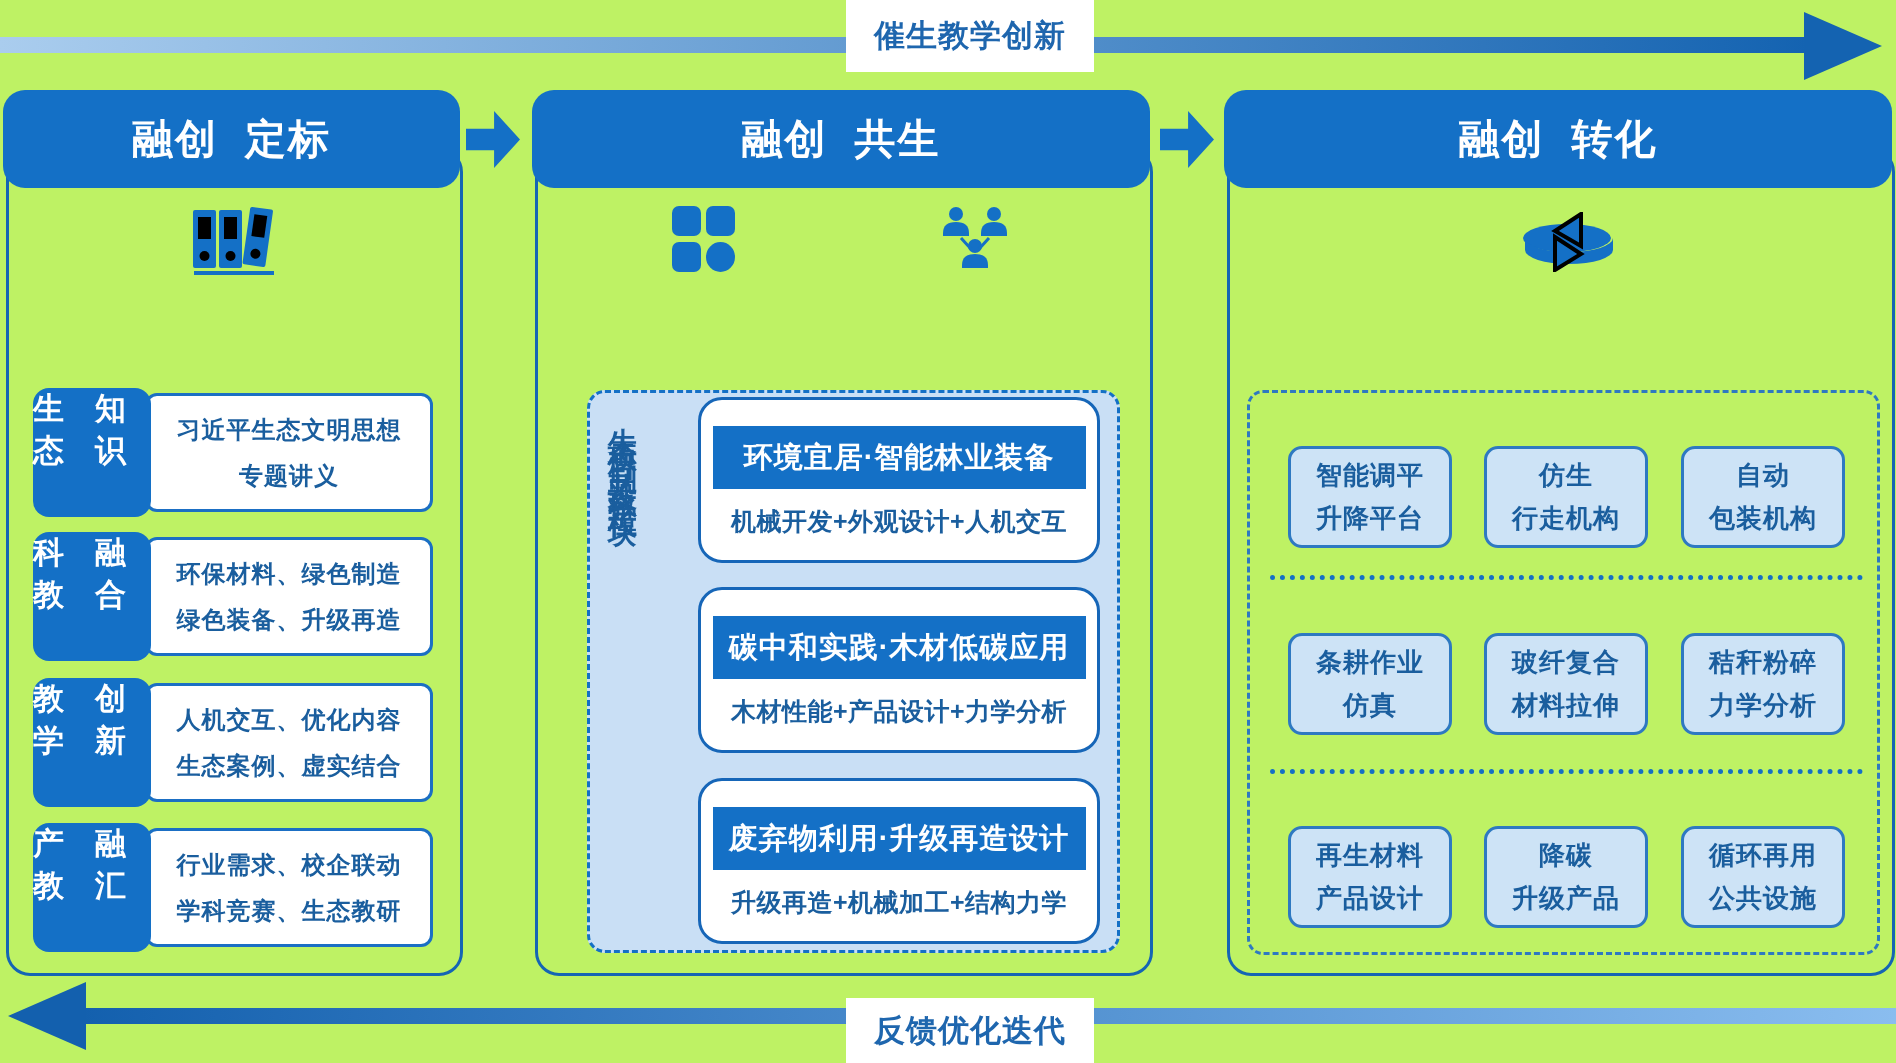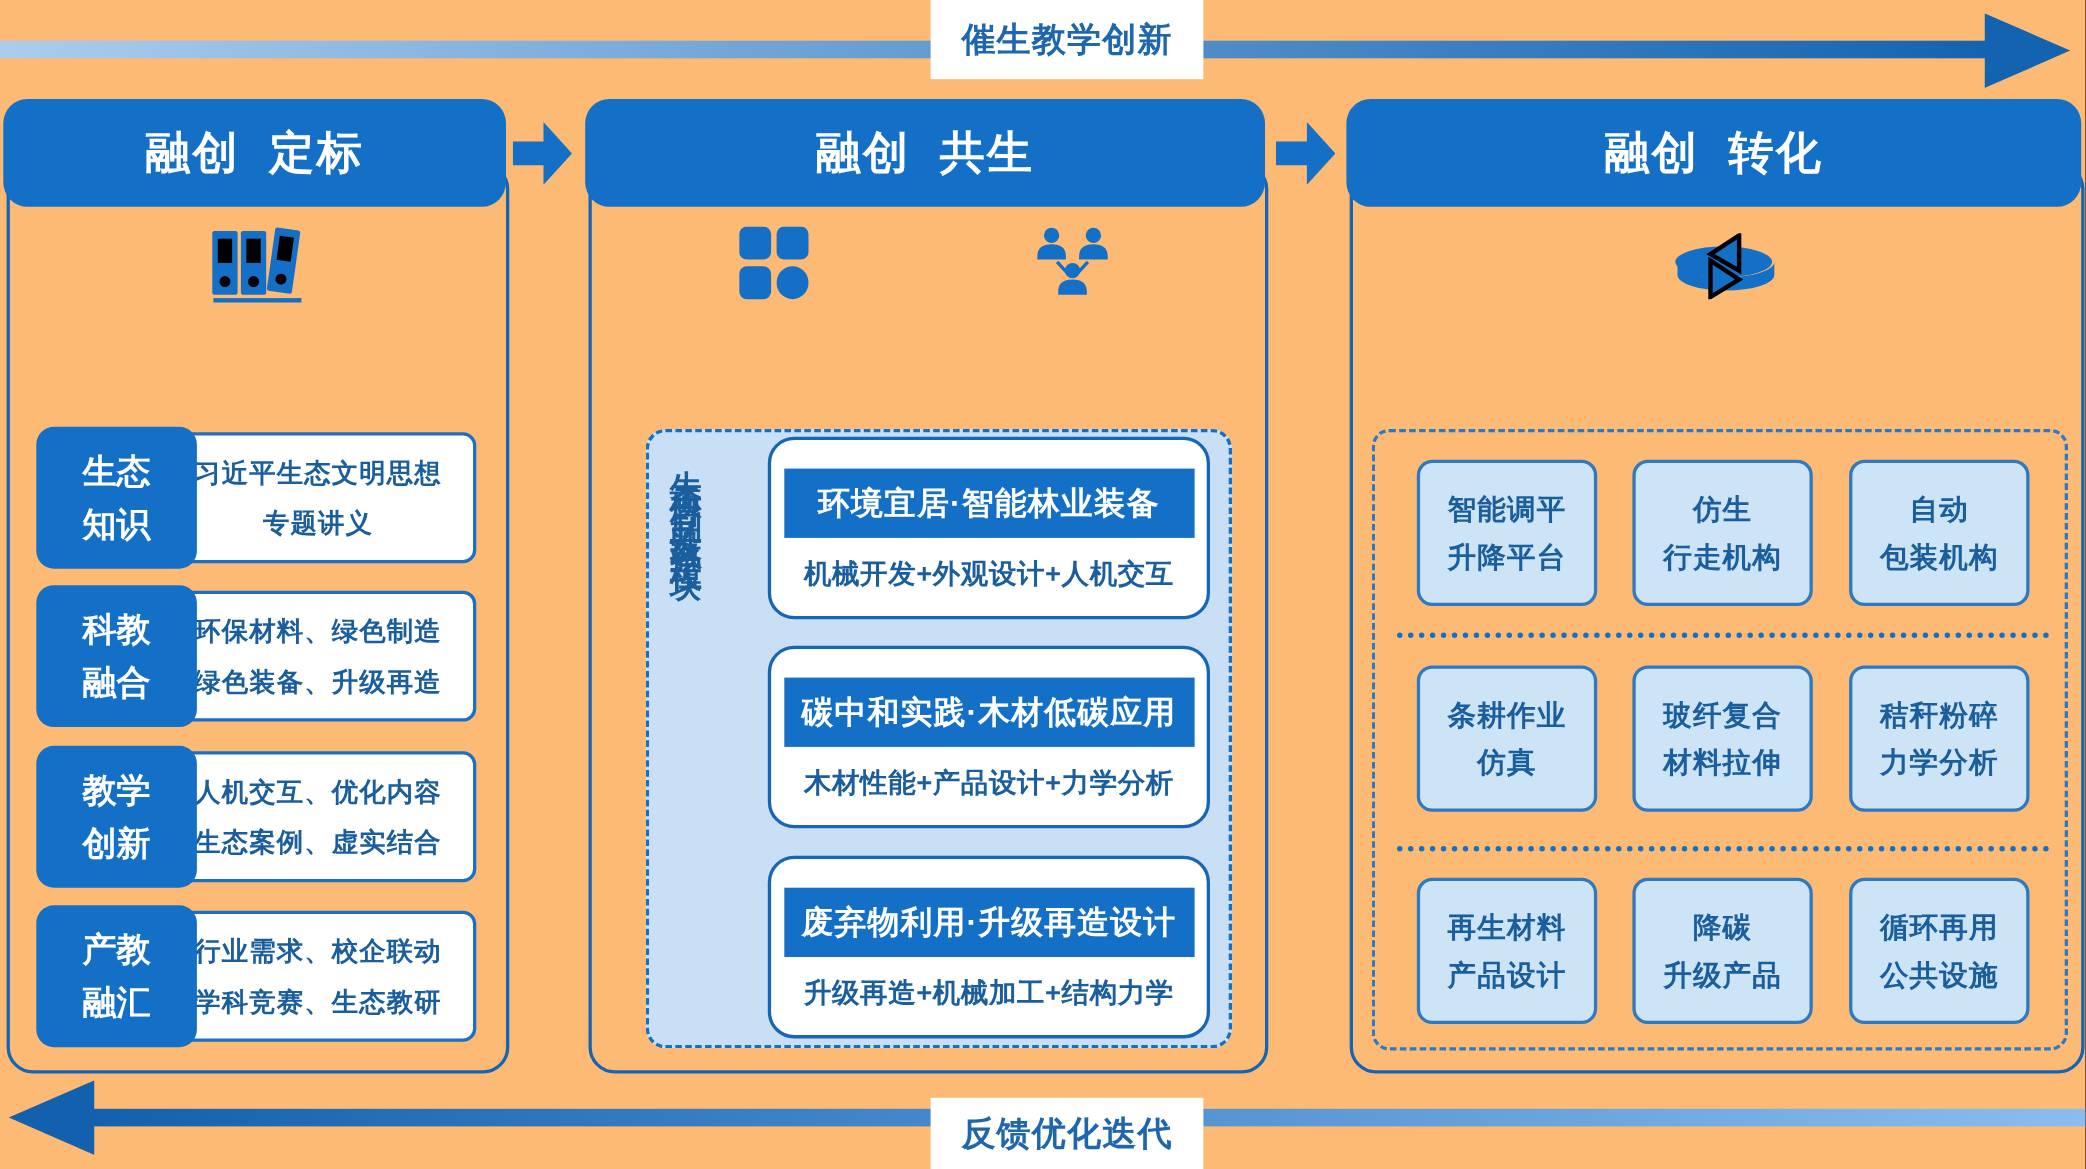--- a/index.html
+++ b/index.html
@@ -1,16 +1,16 @@
 <!DOCTYPE html>
 <html><head>
 <meta charset="utf-8">
 <style>
   html,body{margin:0;padding:0;background:#000;}
-  .canvas{position:relative;width:1896px;height:1063px;background:#fdba74;overflow:hidden;
+  .canvas{position:relative;width:1896px;height:1063px;background:#bef264;overflow:hidden;
           font-family:"Liberation Sans","DejaVu Sans",sans-serif;font-weight:bold;}
   
   .band{position:absolute;height:16px;}
   .band-top{left:0;top:37px;width:1808px;background:linear-gradient(to right,#aacdee,#1463b1);}
   .band-bottom{left:80px;top:1008px;width:1816px;background:linear-gradient(to right,#1360ae,#8abdef);}
   .flowhead{position:absolute;background:#1463b1;}
   .flowhead-right{left:1804px;top:12px;width:78px;height:68px;
       clip-path:polygon(0 0,100% 50%,0 100%);}
   .flowhead-left{left:8px;top:982px;width:78px;height:68px;background:#1360ae;
       clip-path:polygon(100% 0,0 50%,100% 100%);}
@@ -25,41 +25,41 @@
   .col-body{position:absolute;top:148px;height:822px;border:3px solid #1565b4;border-radius:24px;z-index:1;}
   .flow-arrow{position:absolute;top:111px;width:54px;height:57px;background:#1470c6;
       clip-path:polygon(0 31%,52% 31%,52% 0,100% 50%,52% 100%,52% 69%,0 69%);}
   .icon{position:absolute;z-index:2;}
   
   .row{position:absolute;left:33px;width:400px;height:129px;z-index:2;}
   .row-white{position:absolute;left:112px;right:0;top:5px;bottom:5px;background:#fff;
       border:3px solid #1b6fc4;border-radius:12px;display:flex;flex-direction:column;
       justify-content:center;align-items:center;gap:14px;font-family:Liberation Serif, serif;}
   .row-white span{color:#1a5e9e;font-size:24px;letter-spacing:1px;}
-  .row-label{position:absolute;left:0;top:0;bottom:0;width:146px;background:#1470c6;border-radius:16px;
-      display:flex;flex-direction:column;justify-content:center;align-items:center;gap:6px;
+  .row-label{position:absolute;left:0;top:0;bottom:0;width:118px;background:#1470c6;border-radius:16px;
+      display:flex;flex-direction:row;justify-content:center;gap:6px;
       color:#fff;font-size:31px;z-index:2;}
   
   .eco-panel{position:absolute;left:587px;top:390px;width:533px;height:563px;background:#c9dff5;
       border:3px dashed #1470c6;border-radius:18px;z-index:2;box-sizing:border-box;}
   .vertical-label{position:absolute;left:600px;top:404px;height:540px;width:46px;z-index:3;
       writing-mode:vertical-lr;text-orientation:upright;color:#1a5e9e;font-size:29px;
       letter-spacing:9px;display:flex;align-items:center;}
   .module{position:absolute;left:698px;width:402px;height:166px;background:#fff;border:3px solid #1666b8;
       border-radius:24px;z-index:3;box-sizing:border-box;display:flex;flex-direction:column;
       align-items:center;padding-top:26px;}
   .module-bar{width:373px;height:63px;background:#1470c6;display:flex;align-items:center;justify-content:center;
       color:#fff;font-size:29px;letter-spacing:1px;}
   .module-sub{margin-top:16px;color:#1a5e9e;font-size:25px;letter-spacing:0.5px;}
   
   .grid-panel{position:absolute;left:1247px;top:390px;width:633px;height:565px;border:3px dashed #2e79c1;
       border-radius:16px;z-index:2;box-sizing:border-box;}
-  .cell{position:absolute;width:164px;height:133px;background:#cde3f6;border:3px solid #2e79c1;
+  .cell{position:absolute;width:164px;height:102px;background:#cde3f6;border:3px solid #2e79c1;
       border-radius:14px;display:flex;flex-direction:column;align-items:center;justify-content:center;
-      gap:8px;box-sizing:border-box;}
+      gap:8px;box-sizing:border-box;margin-top:28px;}
   .cell span{color:#1a5e9e;font-size:26px;letter-spacing:1px;}
   .dotline{position:absolute;left:20px;width:593px;border-top:5px dotted #1470c6;}
 </style>
 </head>
 <body>
 
 <div class="canvas">
 
   <div class="band band-top"></div>
   <div class="flowhead flowhead-right"></div>

